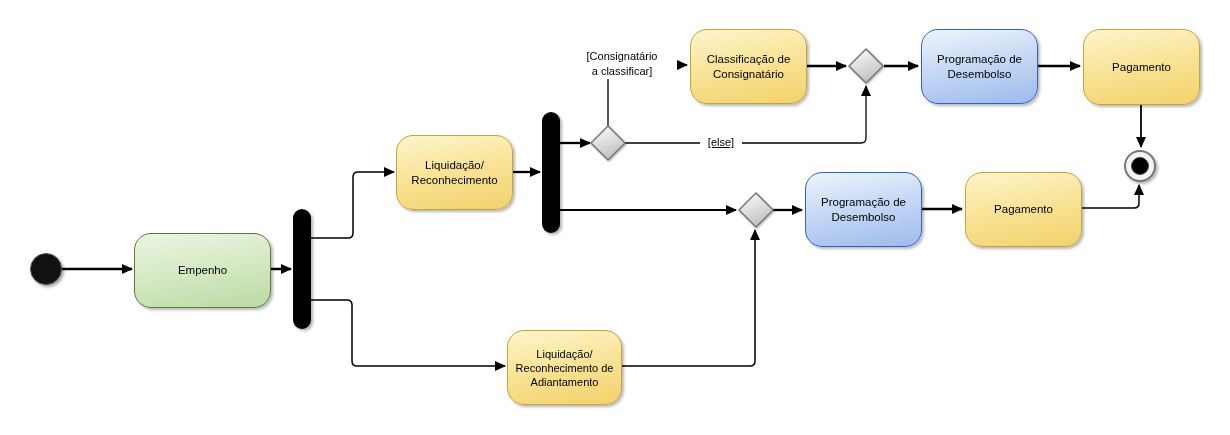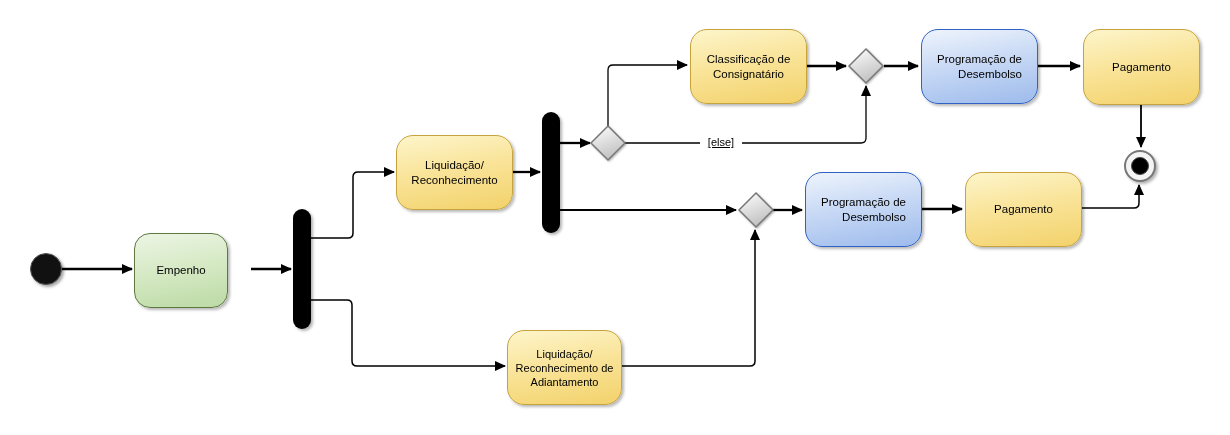--- a/index.html
+++ b/index.html
@@ -10,21 +10,21 @@
   #edges { position:absolute; left:0; top:0; width:1230px; height:435px; }
 
   .node {
     position:absolute; display:flex; align-items:center; justify-content:center;
     text-align:center; white-space:pre-line; font-size:11.5px; line-height:15px;
     color:#000; border-radius:17px; box-shadow:2px 2px 3px rgba(0,0,0,0.28);
     box-sizing:border-box;
   }
   .node.yellow { background:linear-gradient(170deg,#FDF5CB 0%,#F9E49A 45%,#F3D26B 100%); border:1.5px solid #C6A33C; }
   .node.green  { background:linear-gradient(170deg,#ECF5E4 0%,#D7EAC6 45%,#BCDAA5 100%); border:1.5px solid #5E7840; }
-  .node.blue   { background:linear-gradient(170deg,#EEF4FC 0%,#C8D9F5 45%,#9DBBEC 100%); border:1.5px solid #2F62C4;text-align:right; }
+  .node.blue   { background:linear-gradient(170deg,#EEF4FC 0%,#C8D9F5 45%,#9DBBEC 100%); border:1.5px solid #2F62C4; }
 
   .bar {
     position:absolute; background:#000; border-radius:9px;
     box-shadow:2px 2px 3px rgba(0,0,0,0.30);
   }
   .initial-node {
     position:absolute; width:32px; height:32px; border-radius:50%;
     background:#111; border:1px solid #555; box-sizing:border-box;
     box-shadow:2px 2px 3px rgba(0,0,0,0.35);
   }
@@ -75,25 +75,27 @@
     <path class="edge" stroke-width="1.5" marker-end="url(#arr)" d="M622,366 H750 Q755,366 755,361 V230"></path>
     <path class="edge" stroke-width="2.3" marker-end="url(#arr)" d="M773,210 H802"></path>
     <path class="edge" stroke-width="2.3" marker-end="url(#arr)" d="M922,209 H962"></path>
     <path class="edge" stroke-width="1.5" marker-end="url(#arr)" d="M1082,208 H1134 Q1139,208 1139,203 V185"></path>
 
     <polygon class="diamond" points="608,126 625,143 608,160 591,143" fill="url(#gradDiamond)" stroke="#787878" stroke-width="1.5"></polygon>
     <polygon class="diamond" points="866,49 883,66 866,83 849,66" fill="url(#gradDiamond)" stroke="#787878" stroke-width="1.5"></polygon>
     <polygon class="diamond" points="756,193 773,210 756,227 739,210" fill="url(#gradDiamond)" stroke="#787878" stroke-width="1.5"></polygon>
   </svg>
 
+  <div class="edge-label" style="left:567px; top:49px; width:108px;">[Consignatário
+a classificar]</div>
   <div class="edge-label" style="left:700px; top:135px; width:40px;text-decoration:underline;">[else]</div>
 
   <div class="initial-node" style="left:30px; top:253px;"></div>
 
-  <div class="node green" style="left:134px; top:233px; width:94px; height:75px;border-radius:16px;">Empenho</div>
+  <div class="node green" style="left:134px; top:233px; width:137px; height:75px;">Empenho</div>
 
   <div class="bar" style="left:293px; top:209px; width:18px; height:120px;"></div>
 
   <div class="node yellow" style="left:396px; top:135px; width:117px; height:75px;">Liquidação/
 Reconhecimento</div>
 
   <div class="node yellow" style="left:507px; top:330px; width:115px; height:75px; font-size:11px; line-height:14px;">Liquidação/
 Reconhecimento de
 Adiantamento</div>
 

